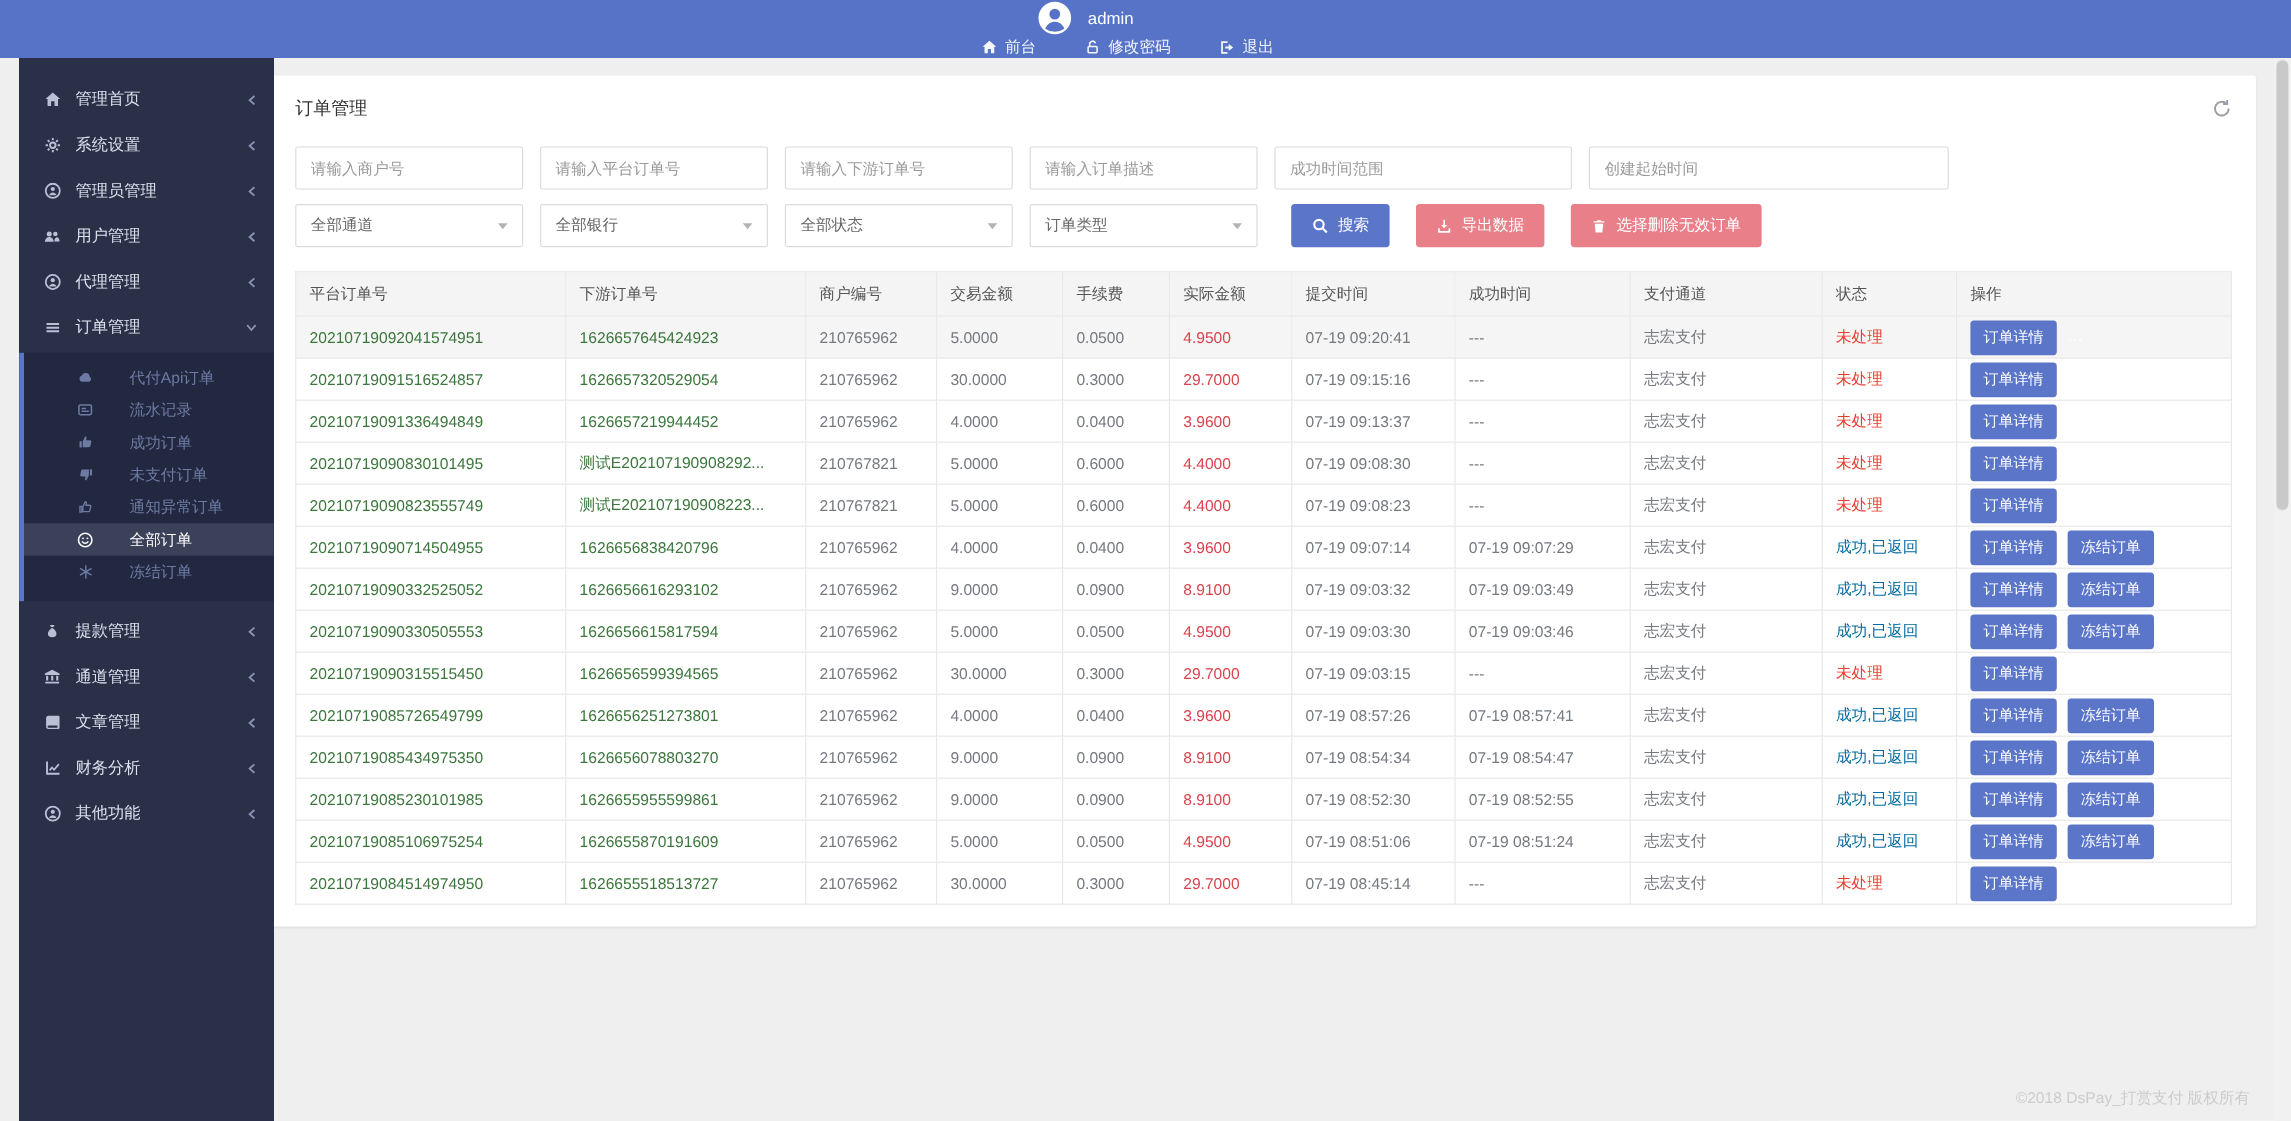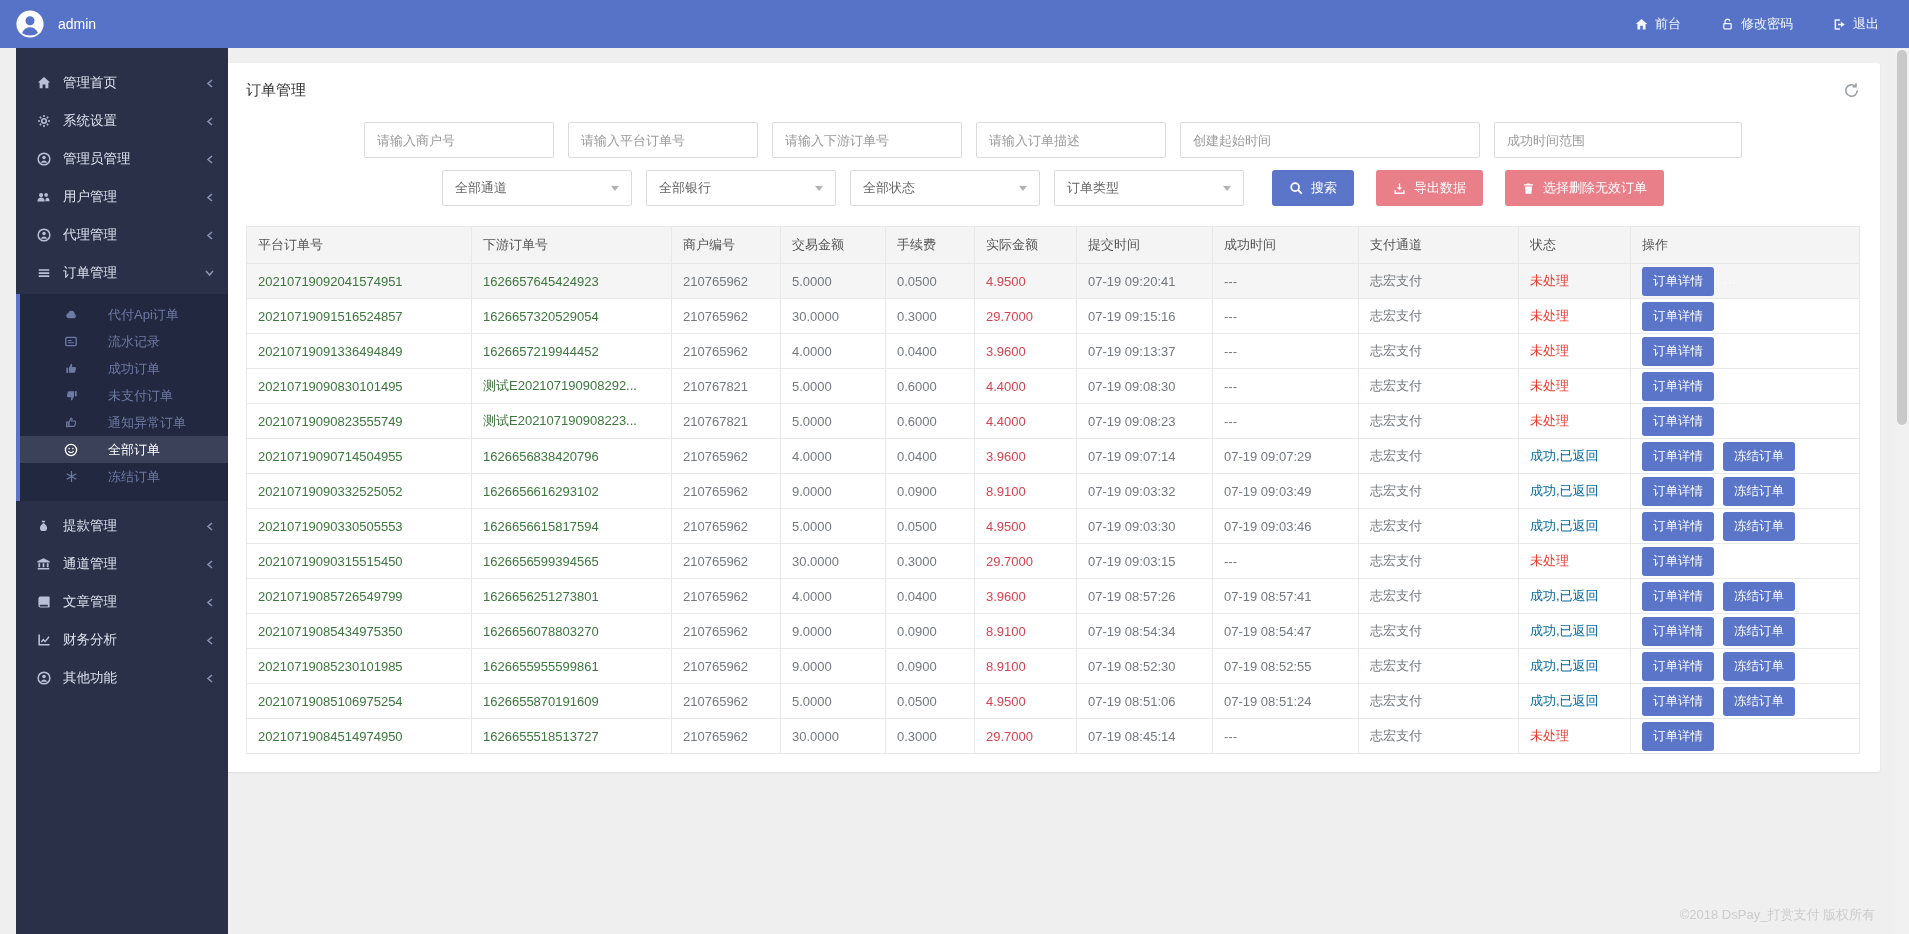--- a/index.html
+++ b/index.html
@@ -1,20 +1,20 @@
 <!DOCTYPE html>
 <html><head>
 <meta charset="utf-8">
 <style>
   * { margin:0; padding:0; box-sizing:border-box; }
   html,body { width:1909px; height:934px; overflow:hidden; }
   body { font-family:"Liberation Sans","DejaVu Sans",sans-serif; background:#efefef; position:relative; }
 
   
-  .topbar { position:fixed; top:0; left:0; right:0; height:48px; background:#5673c8; display:flex; align-items:center; justify-content:space-between; z-index:30; }
+  .topbar { position:fixed; top:0; left:0; right:0; height:48px; background:#5673c8; display:flex; align-items:center; justify-content:space-between; z-index:30;flex-direction:column; }
   .brand { display:flex; align-items:center; gap:13px; padding-left:15px; width:212px; }
   .brand-name { color:#fff; font-size:14px; }
   .topbar-right { display:flex; gap:40px; padding-right:30px; }
   .top-link { color:#f4f6fc; font-size:13px; display:flex; align-items:center; gap:7px; cursor:pointer; }
 
   
   .sidebar { position:fixed; top:48px; left:16px; bottom:0; width:212px; background:#293048; padding-top:16px; z-index:20; }
   .menu-item { height:38px; display:flex; align-items:center; padding:0 14px 0 19px; color:#dde1ee; font-size:13.5px; cursor:pointer; }
   .mi-icon { width:17px; margin-right:11px; color:#b9c0d6; display:flex; align-items:center; justify-content:center; flex:none; }
   .chev { margin-left:auto; color:#8b94b4; display:flex; }
@@ -23,21 +23,21 @@
   .sub-item .mi-icon { width:16px; margin-right:9px; color:inherit; }
   .sub-item.active { background:#3a4159; color:#fff; }
 
   
   .main { margin-left:212px; padding:15px 29px 0 14px; height:886px; margin-top:48px; position:relative; }
   .card { background:#fff; border-radius:2px; padding:18px 20px 18px; box-shadow:0 1px 2px rgba(0,0,0,.07); }
   .card-head { display:flex; justify-content:space-between; align-items:center; margin-bottom:22px; }
   .card-title { font-size:15px; color:#333; font-weight:normal; }
   .refresh { color:#9aa0a6; cursor:pointer; display:flex; }
 
-  .filters-row { display:flex; gap:14px; margin-bottom:12px; align-items:center;justify-content:center; }
+  .filters-row { display:flex; gap:14px; margin-bottom:12px; align-items:center; }
   .f-input { height:36px; border:1px solid #dcdcdc; border-radius:2px; padding:0 12px; font-size:13px; color:#333; width:190px; background:#fff; font-family:inherit; outline:none; }
   .f-input::placeholder { color:#9a9a9a; }
   .f-input.wide { width:300px; }
   .f-input.wide2 { width:248px; }
   .f-select { width:190px; height:36px; border:1px solid #dcdcdc; border-radius:2px; display:flex; align-items:center; justify-content:space-between; padding:0 12px; font-size:13px; color:#666; cursor:pointer; background:#fff; }
   .caret { width:0; height:0; border-left:4.5px solid transparent; border-right:4.5px solid transparent; border-top:5.5px solid #b3b3b3; }
   .btn { height:36px; border:none; border-radius:3px; color:#fff; font-size:13px; padding:0 17px; display:inline-flex; align-items:center; gap:8px; cursor:pointer; font-family:inherit; }
   .btn-blue { background:#5b76c9; }
   .btn-pink { background:#e97f89; }
   .btn + .btn { margin-left:8px; }
@@ -346,22 +346,22 @@
             <path d="M12.2 1.2v3.2H9"></path>
           </svg>
       </span>
     </div>
 
     <div class="filters-row">
       <input class="f-input" placeholder="请输入商户号" style="">
       <input class="f-input" placeholder="请输入平台订单号" style="">
       <input class="f-input" placeholder="请输入下游订单号" style="">
       <input class="f-input" placeholder="请输入订单描述" style="">
+      <input class="f-input wide2" placeholder="成功时间范围" style="">
       <input class="f-input wide" placeholder="创建起始时间" style="">
-      <input class="f-input wide2" placeholder="成功时间范围" style="">
     </div>
 
     <div class="filters-row">
       <div class="f-select">
         <span>全部通道</span>
         <span class="caret"></span>
       </div>
       <div class="f-select">
         <span>全部银行</span>
         <span class="caret"></span>

